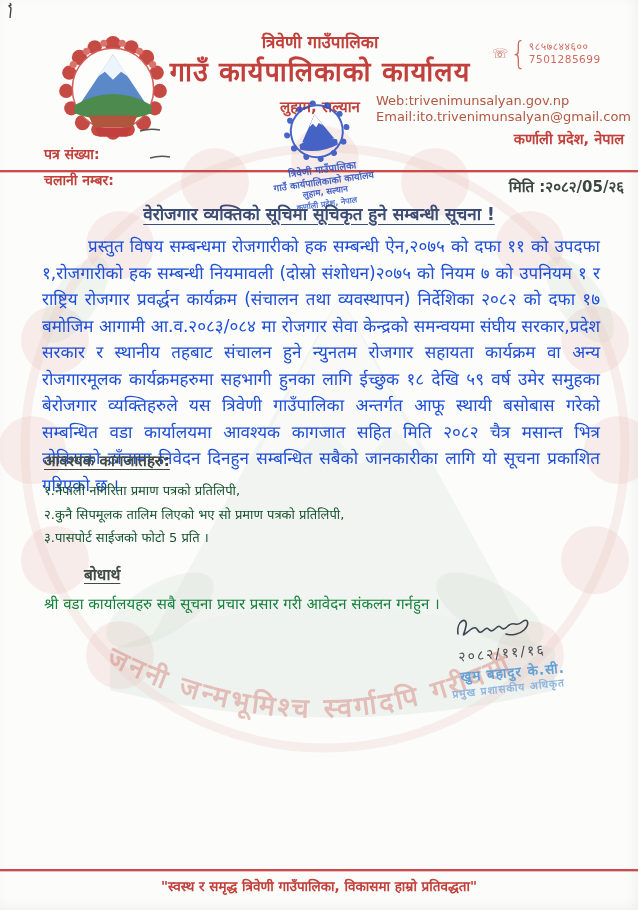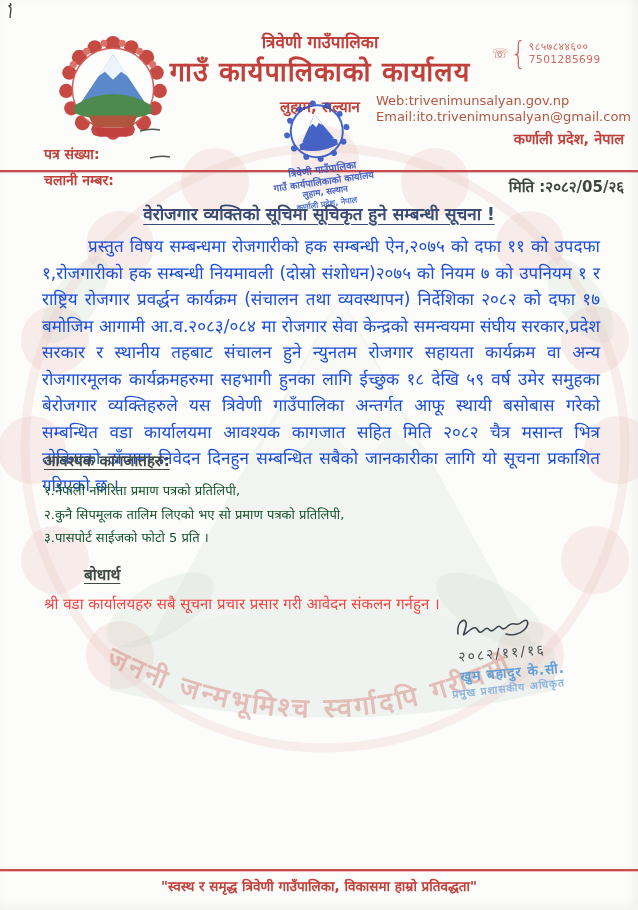--- a/index.html
+++ b/index.html
@@ -38,21 +38,21 @@
 
   .date-line{top:176px;right:14px;font-size:15px;color:#3d4742;font-weight:bold;}
   .subject{top:202px;left:69px;width:500px;text-align:center;font-size:17px;font-weight:bold;color:#3c4c74;
     text-decoration:underline;text-underline-offset:4px;}
   .body-par{top:233px;left:42px;width:558px;font-size:17px;line-height:26.5px;color:#1d4ed8;
     text-align:justify;text-indent:46px;}
   .h-underline{font-weight:bold;text-decoration:underline;text-underline-offset:3px;color:#414b44;}
   .docs-head{top:450px;left:44px;font-size:15px;}
   .docs-list{top:479px;left:44px;font-size:13px;line-height:23.5px;color:#14532d;}
   .bodh-head{top:563px;left:44px;font-size:15.5px;margin-left:40px;}
-  .bodh-list{top:593px;left:44px;font-size:15px;line-height:23.5px;color:#ef4444;}
+  .bodh-list{top:593px;left:44px;font-size:15px;line-height:23.5px;color:#15803d;}
 
   
   .sig-squiggle{top:608px;left:450px;}
   .sig-date{top:643px;left:458px;font-size:14px;color:#4a4f55;transform:rotate(-5deg);letter-spacing:2px;}
   .sig-name{top:663px;left:460px;font-size:13.5px;font-weight:bold;color:#63a0d8;transform:rotate(-5deg);letter-spacing:1px;}
   .sig-role{top:681px;left:452px;font-size:10.5px;font-weight:bold;color:#8fb6de;transform:rotate(-6deg);letter-spacing:1px;}
 
   
   .rule-bottom{top:869px;}
   .slogan{top:877px;left:0;width:638px;text-align:center;font-size:13.5px;font-weight:bold;color:#c2403b;}

